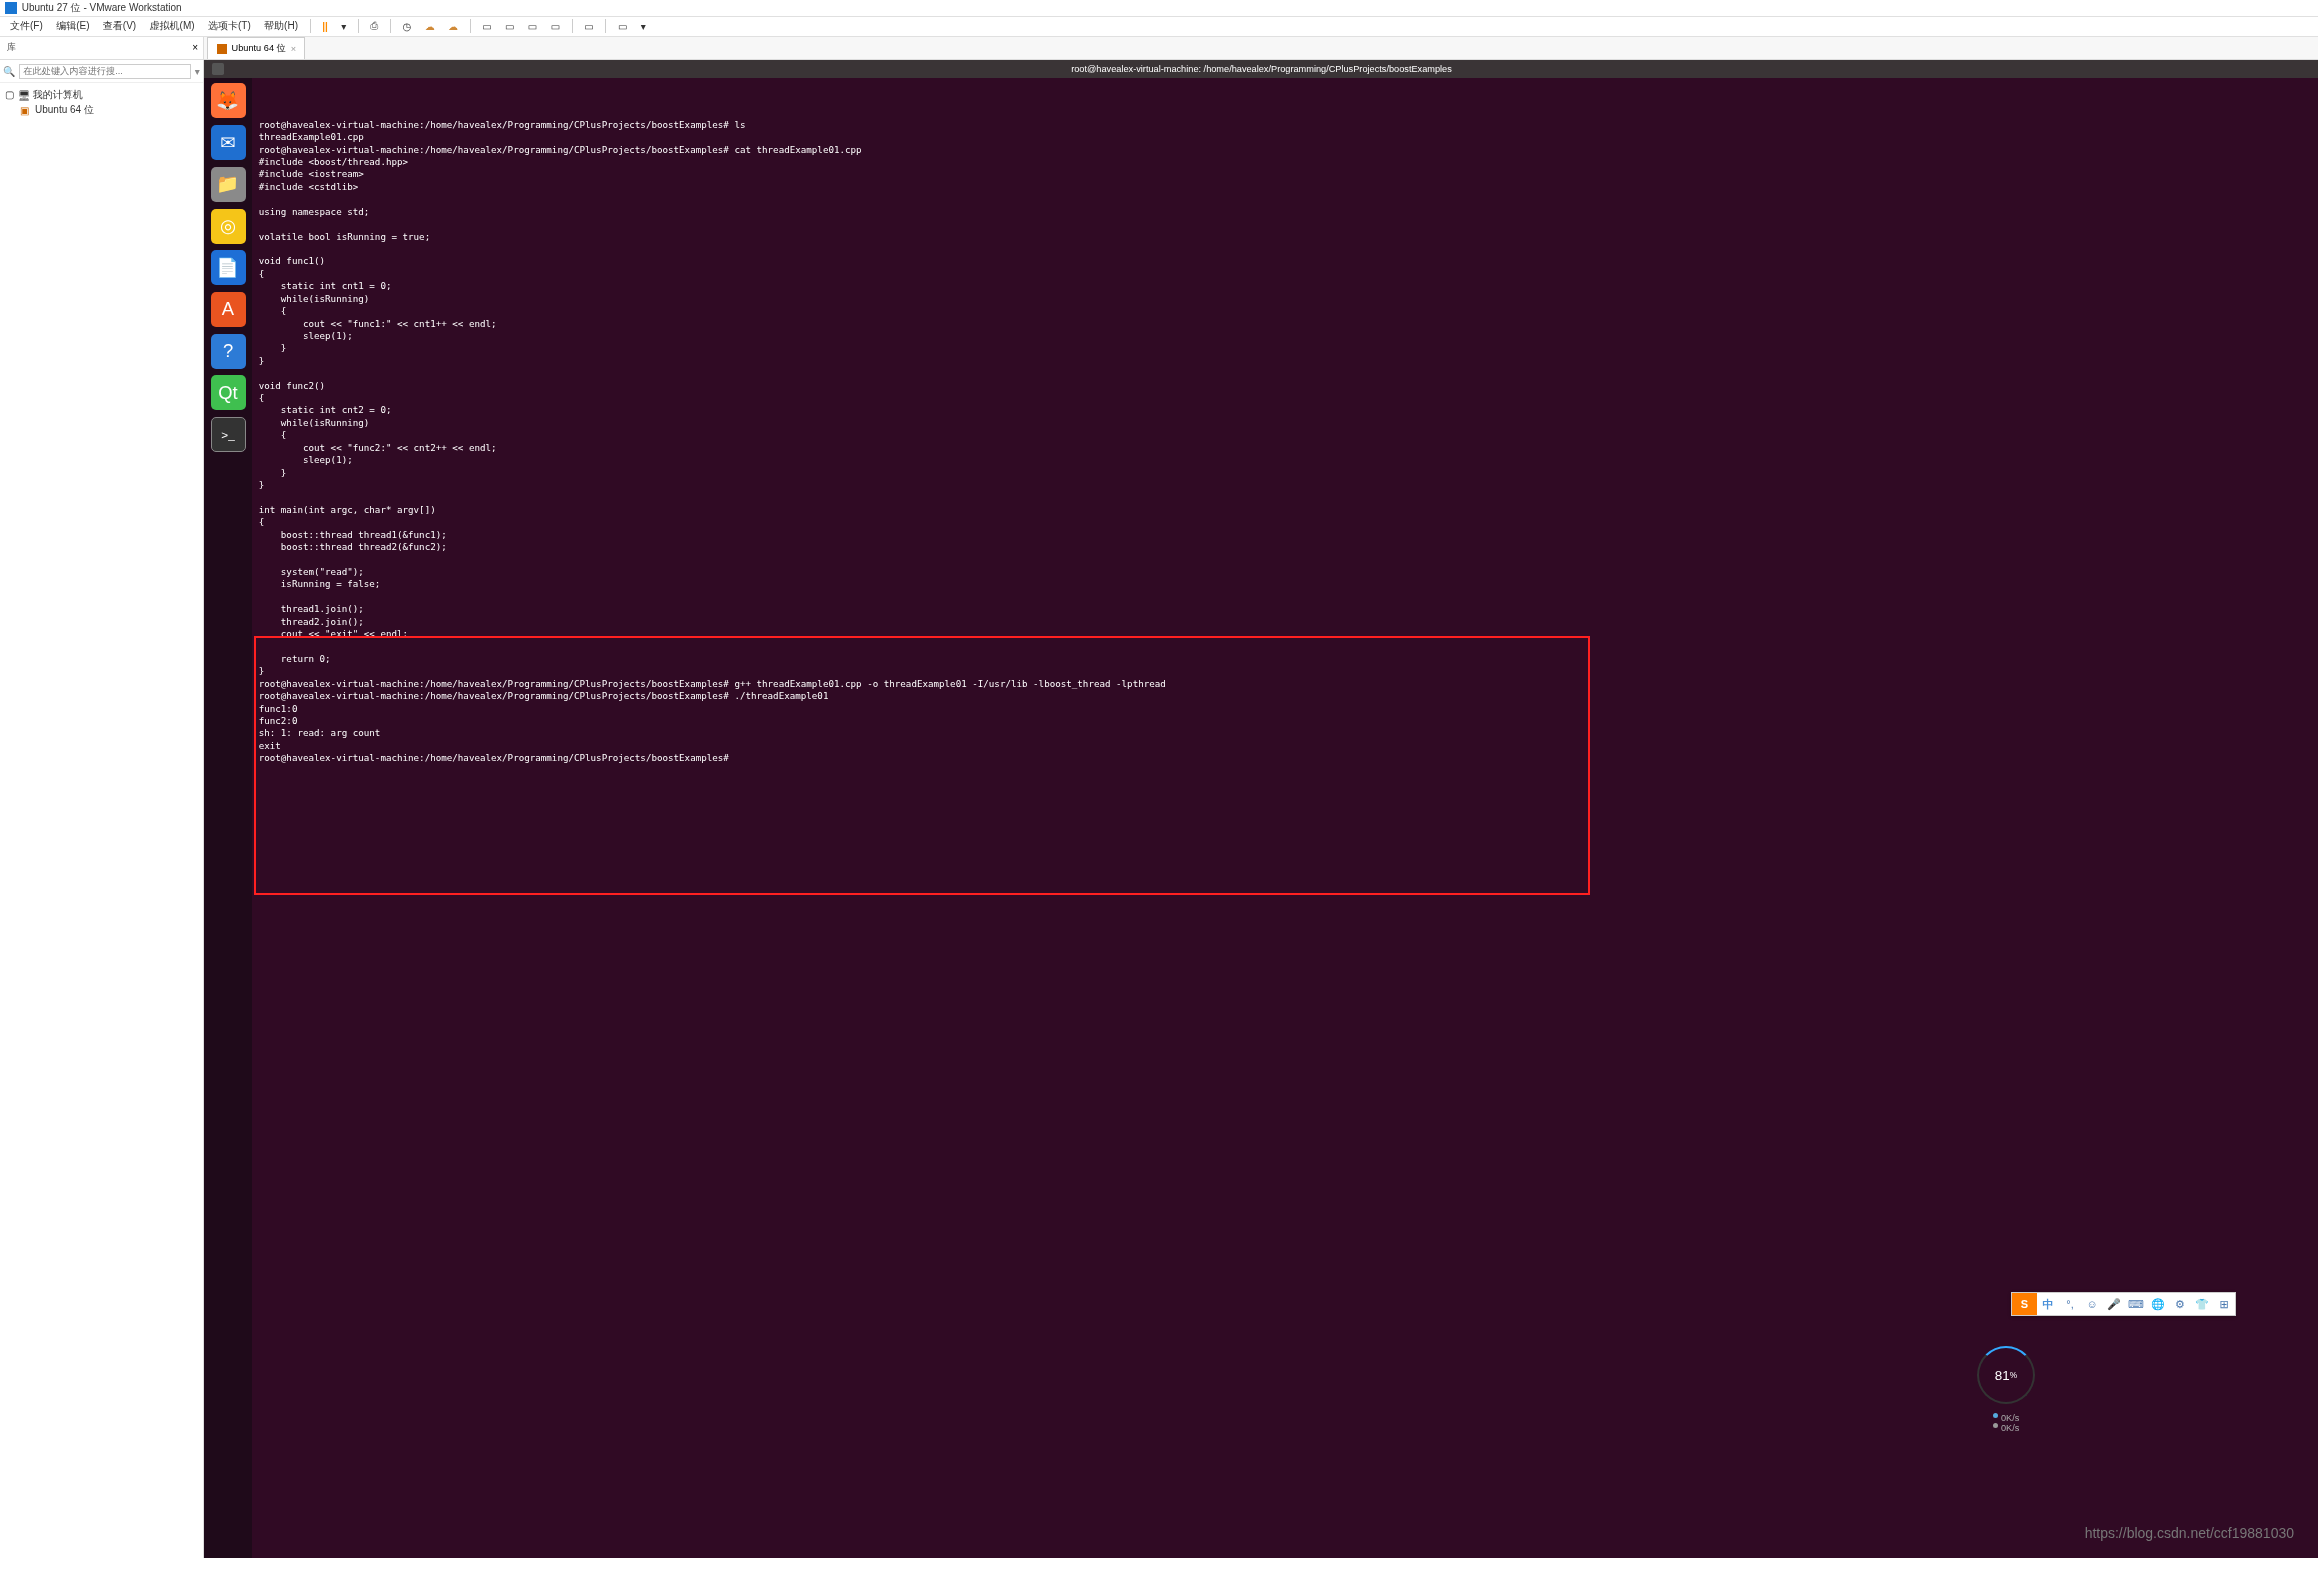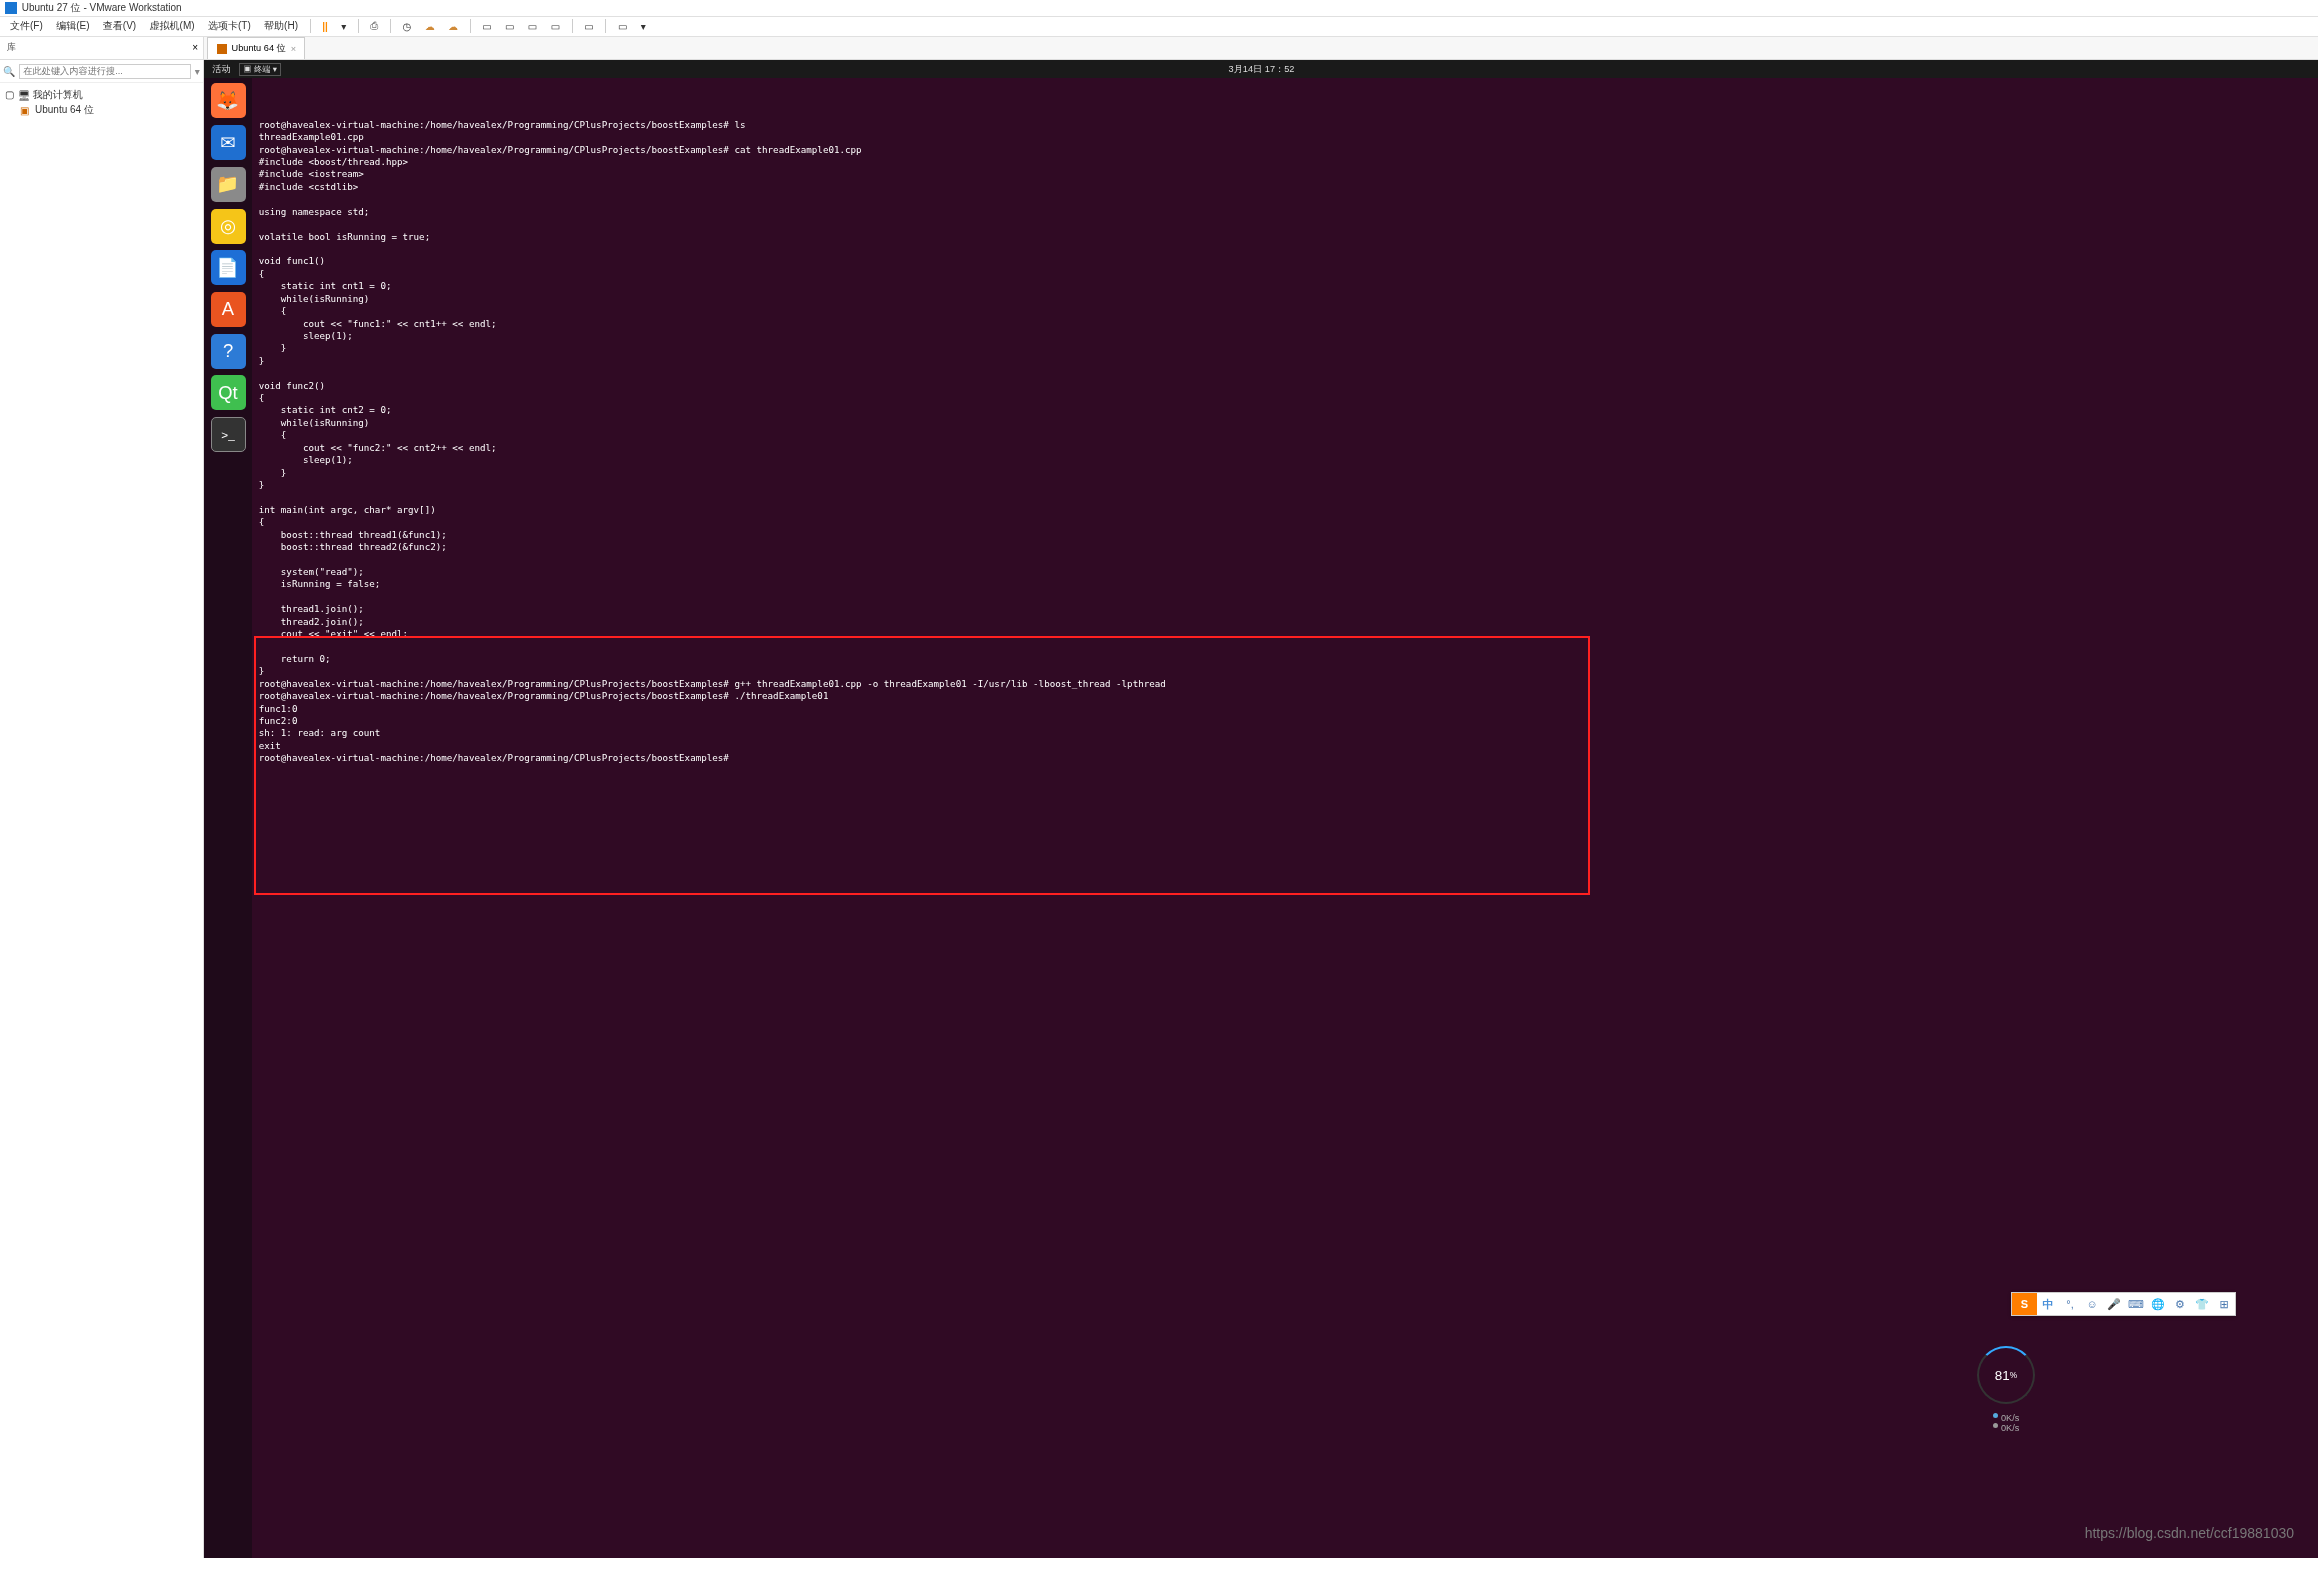--- a/index.html
+++ b/index.html
@@ -315,33 +315,27 @@
 
   <div class="main">
     <div class="vm-tabs">
       <div class="vmtab">
         <div class="vmicon"></div>
         <span>Ubuntu 64 位</span>
         <span class="x">×</span>
       </div>
     </div>
 
-    <div class="ubuntu-topbar">
-      <div class="left">
-        <span>活动</span>
-        <span class="term-ind">
-          <span>▣</span>
-          <span>终端</span>
-          <span>▾</span>
-        </span>
-      </div>
-      <div class="center">3月14日  17：52</div>
-      <div style="visibility:hidden;">.</div>
-    </div>
-
+
+    <div class="term-title">
+      <div class="win-btns">
+        <div style="background:#555;border-radius:1.7px;width:11.7px;height:11.7px;"></div>
+      </div>
+      <span>root@havealex-virtual-machine: /home/havealex/Programming/CPlusProjects/boostExamples</span>
+    </div>
 
     <div class="vm-display">
 
       <div class="launcher" id="launcher">
           <div class="licon" style="background: rgb(255, 113, 57); color: rgb(255, 255, 255);">🦊</div>
           <div class="licon" style="background: rgb(31, 111, 208); color: rgb(255, 255, 255);">✉</div>
           <div class="licon" style="background: rgb(138, 138, 138); color: rgb(255, 255, 255);">📁</div>
           <div class="licon" style="background: rgb(245, 197, 24); color: rgb(255, 255, 255);">◎</div>
           <div class="licon" style="background: rgb(30, 111, 214); color: rgb(255, 255, 255);">📄</div>
           <div class="licon" style="background: rgb(233, 84, 32); color: rgb(255, 255, 255);">A</div>

